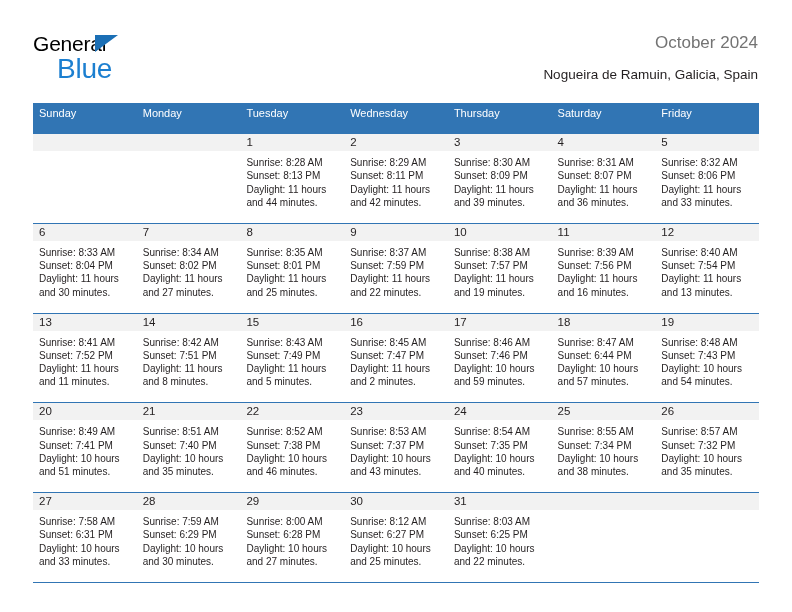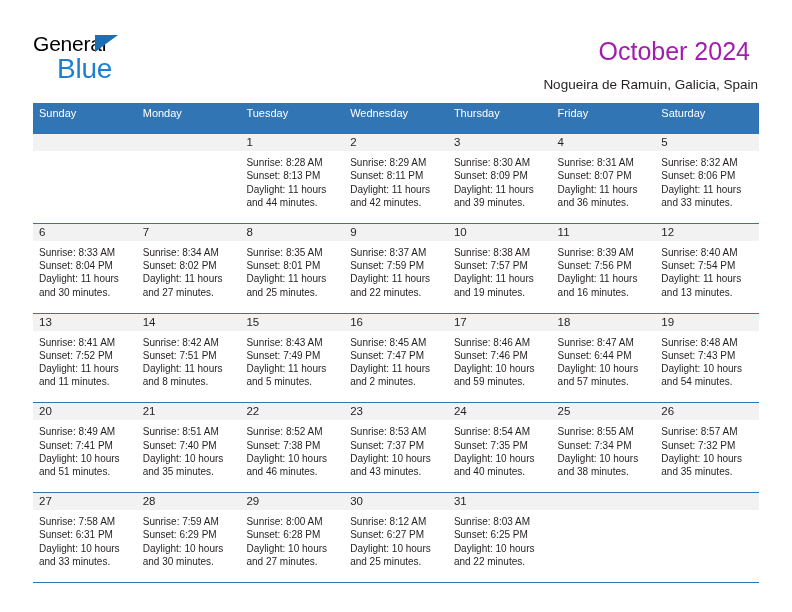--- a/index.html
+++ b/index.html
@@ -65,26 +65,26 @@
     border-right: 23px solid transparent;
   }
 
   .title-block {
     position: absolute;
     right: 34px;
     top: 27px;
     text-align: right;
   }
   .cal-title {
-    font-size: 25px;
-    color: #a21caf;
+    font-size: 17px;
+    color: #737373;
     line-height: 32px;
     white-space: nowrap;
     font-weight: normal;
-    margin: 8px;
+    margin: 0;
   }
   .cal-subtitle {
     font-size: 13.5px;
     color: #231f20;
     line-height: 20px;
     margin-top: 6px;
     white-space: nowrap;
   }
 
   
@@ -170,22 +170,22 @@
   </div>
 
   <div class="calendar">
 
     <div class="weekday-row">
       <div class="weekday">Sunday</div>
       <div class="weekday">Monday</div>
       <div class="weekday">Tuesday</div>
       <div class="weekday">Wednesday</div>
       <div class="weekday">Thursday</div>
+      <div class="weekday">Saturday</div>
       <div class="weekday">Friday</div>
-      <div class="weekday">Saturday</div>
     </div>
 
     <div id="weeks-container">
         <div class="week-row">
           <div class="day-cell empty">
             <div class="day-number-band">
               <span class="day-number"></span>
             </div>
             <div class="day-body">
               <div class="day-line"></div>

